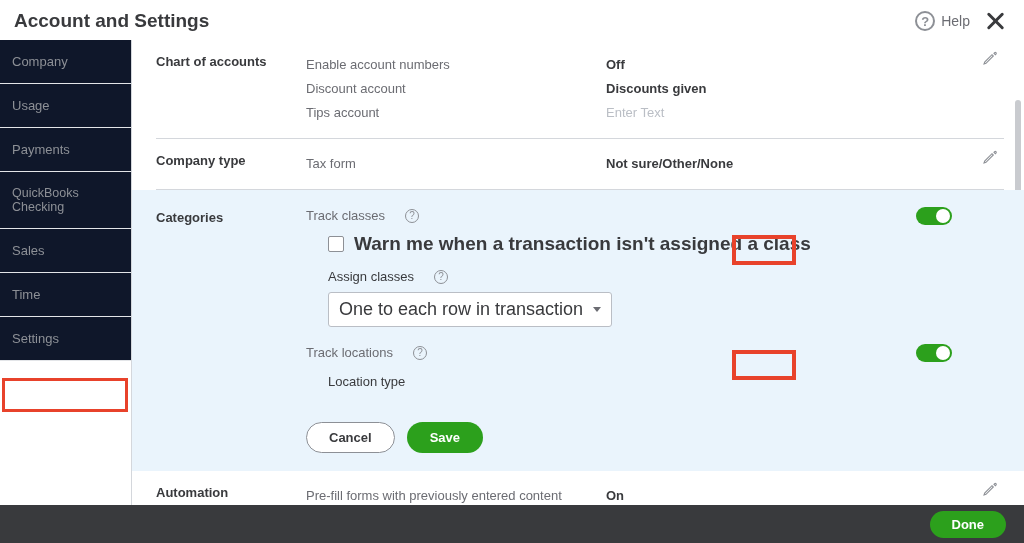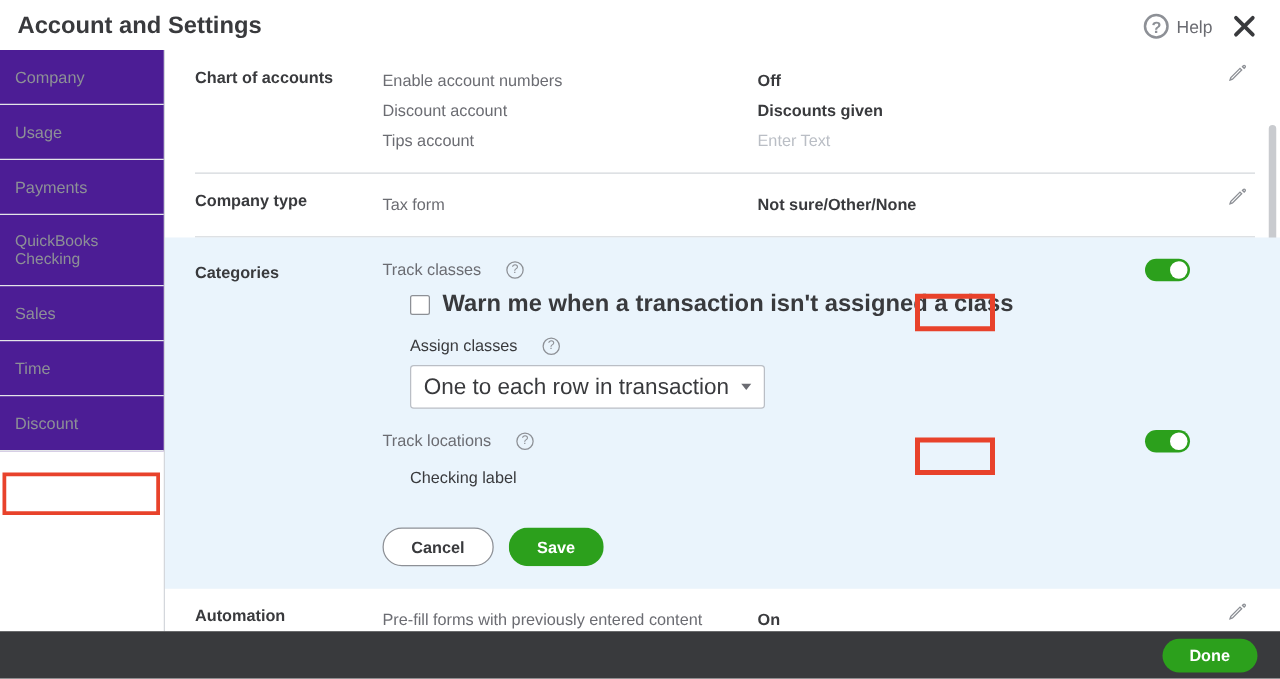--- a/index.html
+++ b/index.html
@@ -45,21 +45,21 @@
   .sidebar {
     width: 132px; border-right: 1px solid #d4d7dc;
     position: relative;
   }
   .nav-item {
     padding: 14px 12px;
     color: #8d9096;
     font-size: 13px;
     border-bottom: 1px solid #e3e5e8;
     cursor: pointer;
-    background:#4c1d95;
+    background:#0f172a;
   }
   .nav-item.qb-checking { font-size: 12.5px; }
   .nav-item.selected {
     color:#8d9096;
   }
   .highlight-adv {
     position:absolute; left:2px; bottom:93px; pointer-events:none;
     width:126px; height:34px; border:3px solid #e8422b;
   }
 
@@ -161,21 +161,21 @@
 </div>
 
 <div class="layout">
   <div class="sidebar">
     <div class="nav-item">Company</div>
     <div class="nav-item">Usage</div>
     <div class="nav-item">Payments</div>
     <div class="nav-item qb-checking">QuickBooks Checking</div>
     <div class="nav-item">Sales</div>
     <div class="nav-item">Time</div>
-    <div class="nav-item selected">Discount</div>
+    <div class="nav-item selected">Settings</div>
     <div class="highlight-adv"></div>
   </div>
 
   <div class="content">
     <div class="scrollbar-fake"></div>
 
     <div class="section">
       <div class="section-label">Chart of accounts</div>
       <div class="section-body">
         <div class="field-row">
@@ -239,21 +239,21 @@
         </div>
 
         <div class="track-block row-inline" style="position:relative;">
           <span style="color:#6b6c72;">Track locations</span>
           <span class="help-q">?</span>
           <div class="toggle-wrap">
               <div class="toggle"></div>
             </div>
         </div>
         <div class="sub-indent">
-          <div class="sub-label">Checking label</div>
+          <div class="sub-label">Location type</div>
         </div>
 
         <div class="btn-row">
           <div class="btn btn-cancel">Cancel</div>
           <div class="btn btn-save">Save</div>
         </div>
       </div>
     </div>
 
     <div class="section" style="border-bottom:none;">

